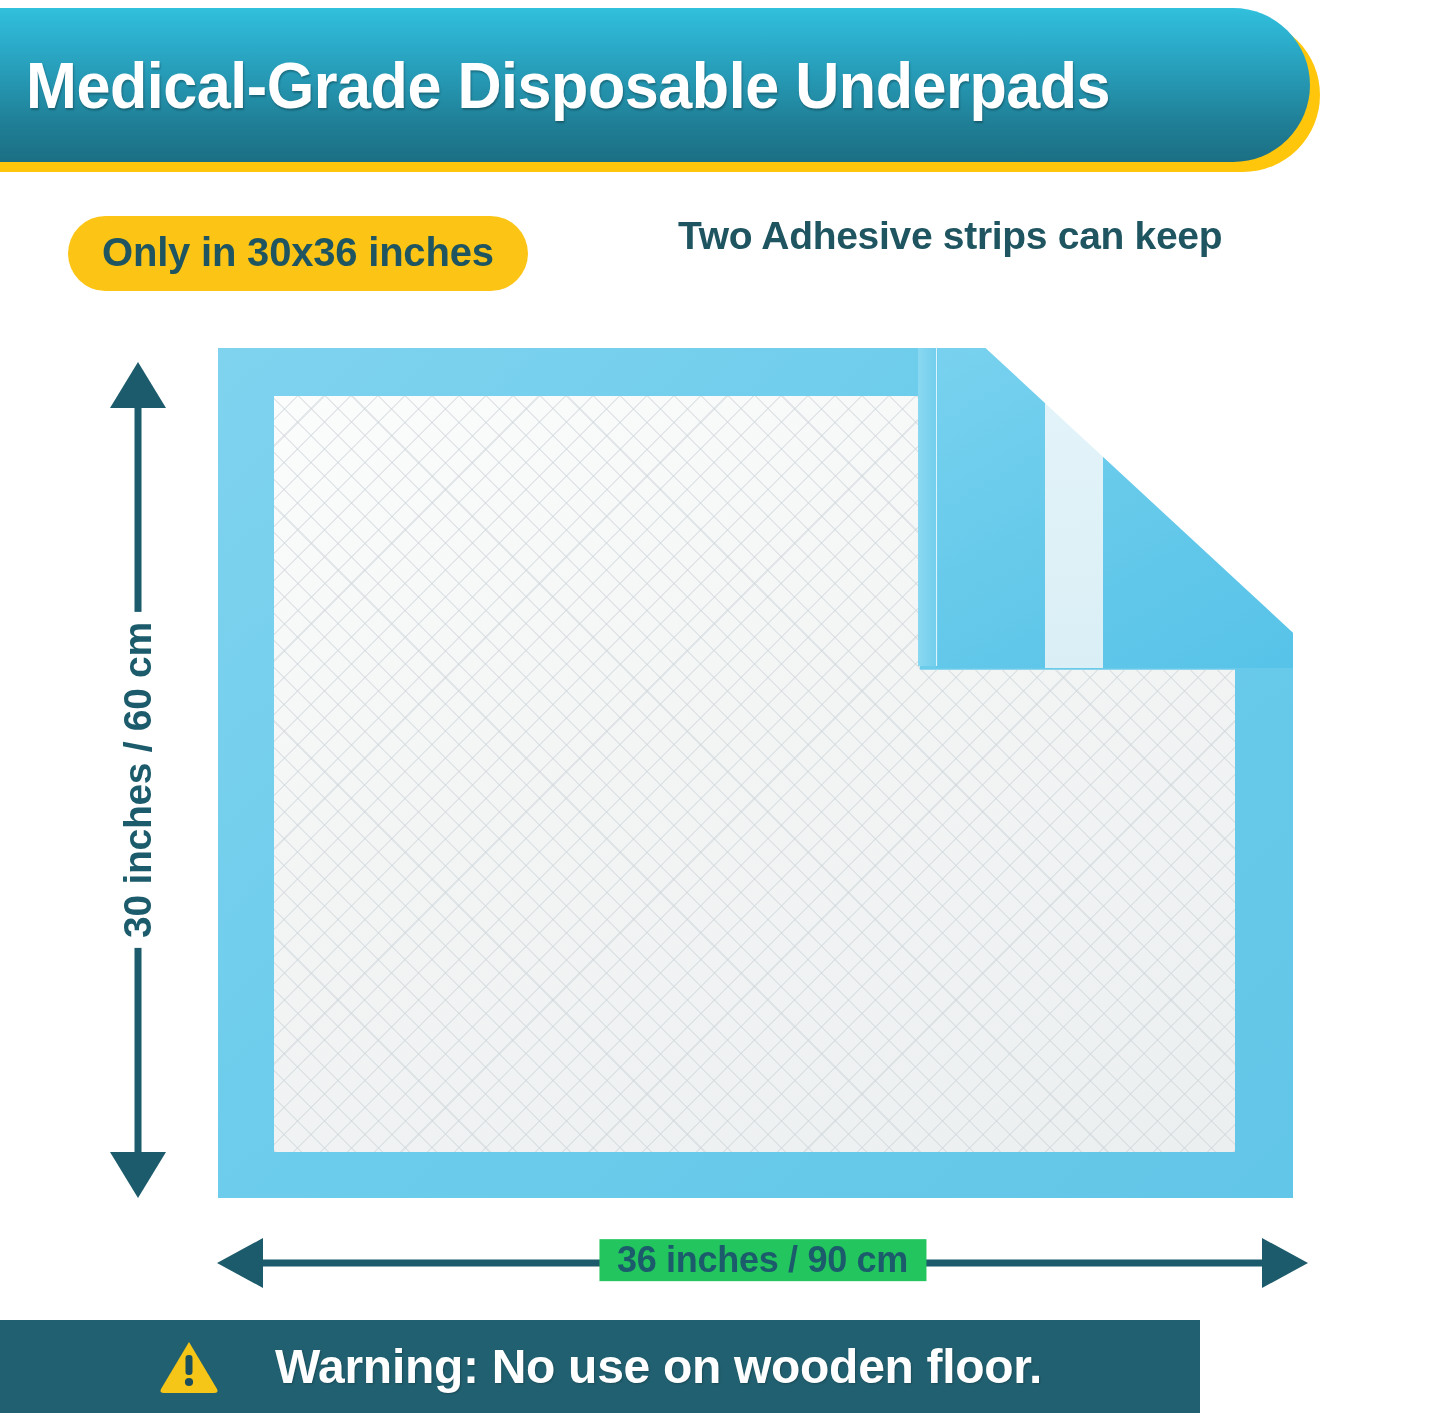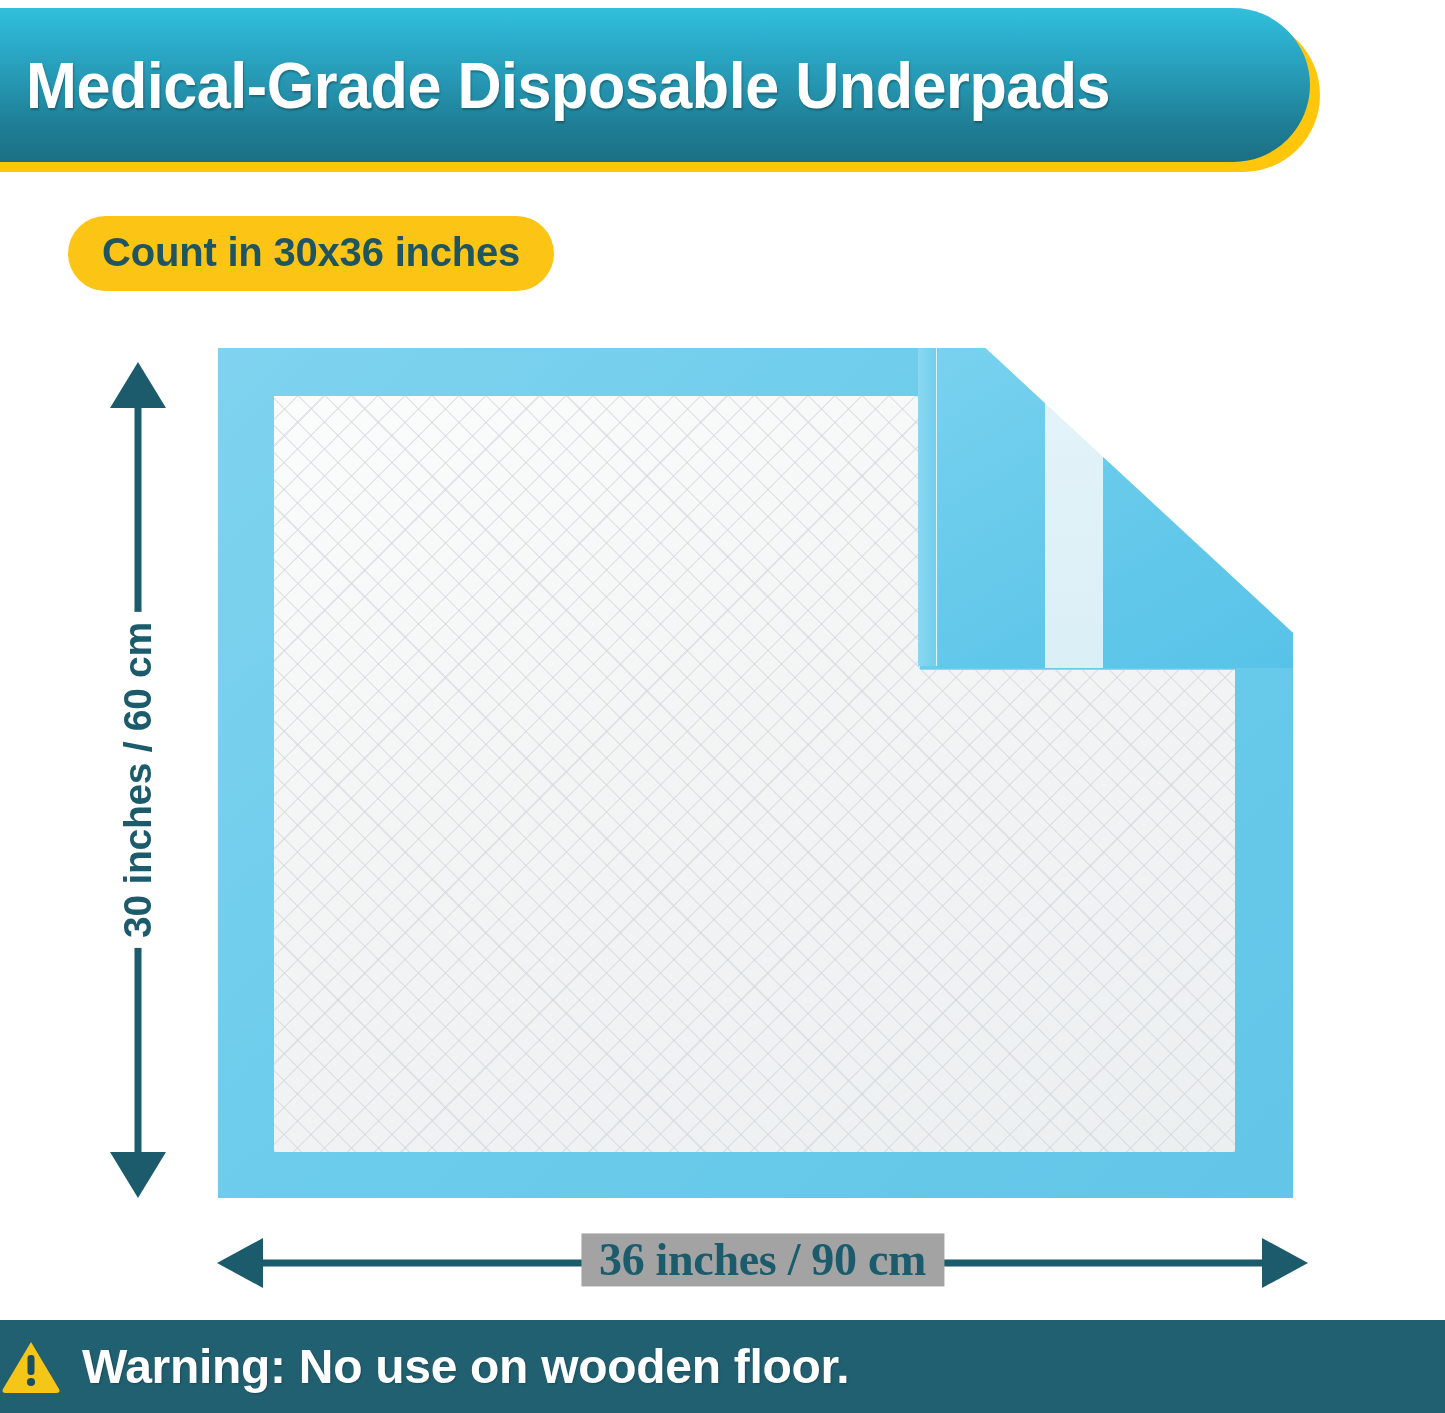--- a/index.html
+++ b/index.html
@@ -222,40 +222,41 @@
     width: 1095px;
     height: 78px;
   }
   .dim-h svg { position: absolute; left: 0; top: 0; }
   .dim-h-label {
     position: absolute;
     left: 50%;
     top: 50%;
     transform: translate(-50%, -52%);
     color: #1b5b6b;
-    font-size: 46px;
-    font-weight: bold;
-    font-family: Liberation Serif, serif;
-    white-space: nowrap;
-    background: #a3a3a3;
+    font-size: 36px;
+    font-weight: bold;
+    font-family: Liberation Sans, sans-serif;
+    white-space: nowrap;
+    background: #22c55e;
     padding: 0 18px;
     letter-spacing: -0.3px;
   }
 
   
   .warning-bar {
     position: absolute;
     left: 0;
     top: 1320px;
-    width: 1445px;
+    width: 1200px;
     height: 93px;
     background: #216070;
     display: flex;
     align-items: center;
-    justify-content: flex-start;
+    justify-content: center;
+    gap: 35px;
   }
   .warn-icon {
     width: 62px;
     height: 56px;
     margin-right: 20px;
     flex: none;
   }
   .warn-text {
     color: #ffffff;
     font-size: 48px;
@@ -271,23 +272,24 @@
 
 <div id="stage">
 
   <div class="banner-wrap">
     <div class="banner-shadow"></div>
     <div class="banner">
       <div class="banner-title">Medical-Grade Disposable Underpads</div>
     </div>
   </div>
 
-  <div class="size-pill">Count in 30x36 inches</div>
+  <div class="size-pill">Only in 30x36 inches</div>
 
   <div class="adhesive-note">
+    <div>Two Adhesive strips can keep</div>
   </div>
 
   <div class="pad">
     <div class="pad-blue"></div>
     <div class="pad-core"></div>
     <div class="fold">
       <div class="fold-back"></div>
       <div class="fold-strip a"></div>
       <div class="fold-diag"></div>
       <div class="fold-edge"></div>

